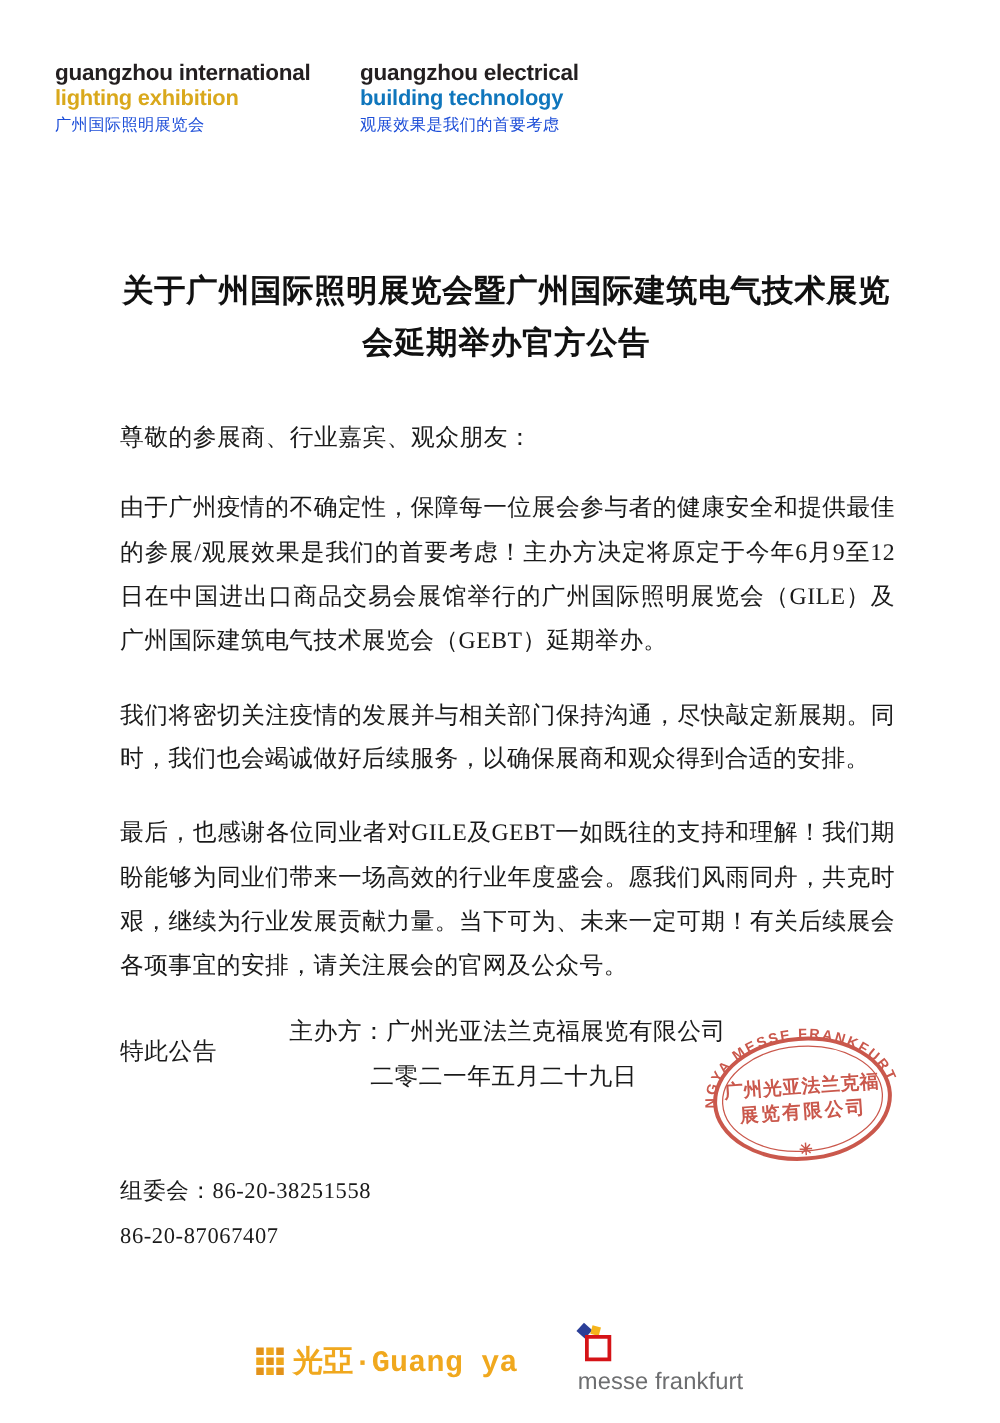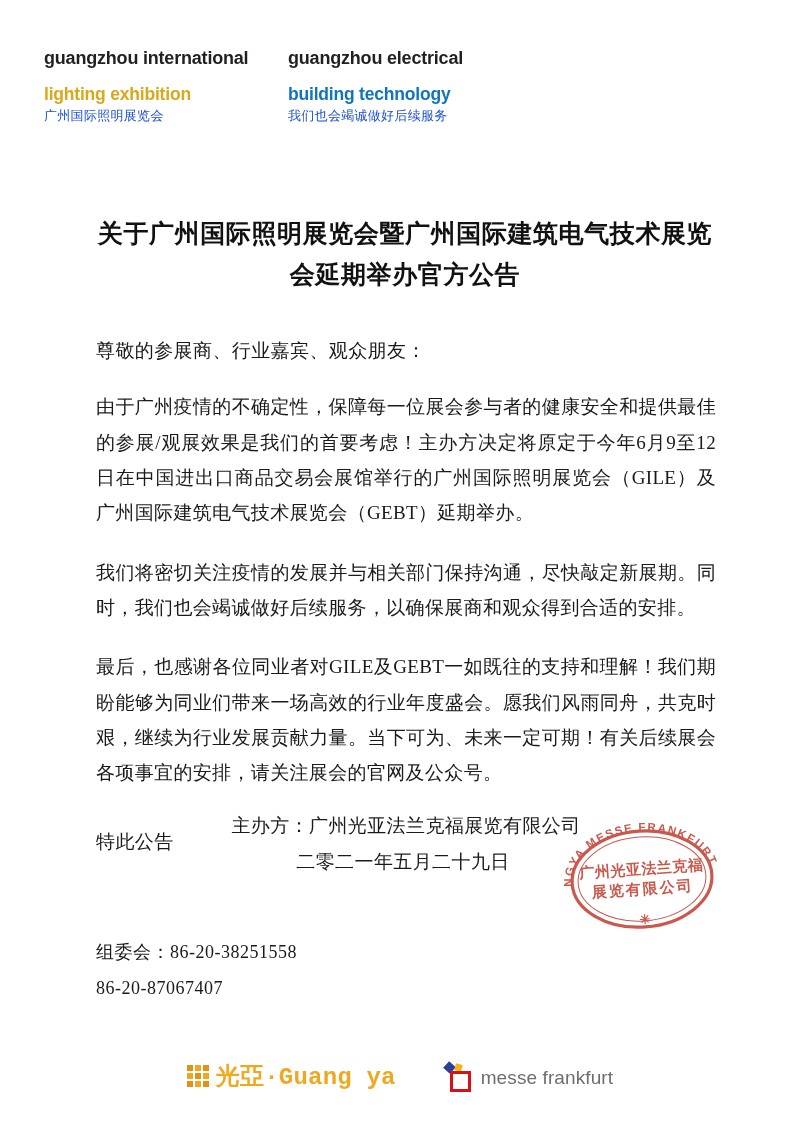--- a/index.html
+++ b/index.html
@@ -36,21 +36,21 @@
     font-weight: 700;
     color: #231f20;
     letter-spacing: -0.2px;
     white-space: nowrap;
   }
   .logo-line2 {
     font-size: 17.5px;
     font-weight: 700;
     letter-spacing: -0.2px;
     white-space: nowrap;
-    margin-top: 17px;
+    margin-top: 1px;
   }
   .logo-block.gile .logo-line2 { color: #d9a81b; }
   .logo-block.gebt .logo-line2 { color: #0f76bc; }
   .logo-cn {
     font-size: 13px;
     font-weight: 500;
     color: #1d4ed8;
     margin-top: 4px;
     white-space: nowrap;
     letter-spacing: 0.3px;
@@ -160,22 +160,23 @@
   .gy-text {
     font-family: Liberation Mono, monospace;
     font-size: 24px;
     font-weight: 700;
     color: #f0a81e;
     letter-spacing: 0.2px;
     white-space: nowrap;
   }
   .mf-logo {
     display: flex;
-    align-items: flex-end;
+    align-items: flex-start;
     gap: 9px;
+    flex-direction: column;
   }
   .mf-mark { position: relative; width: 28px; height: 26px; }
   .mf-sq {
     position: absolute;
     left: 6px; top: 8px;
     width: 15px; height: 15px;
     border: 3px solid #d51317;
     background: #ffffff;
   }
   .mf-diamond {
@@ -206,21 +207,21 @@
 
 <div class="header">
   <div class="logo-block gile">
     <div class="logo-line1">guangzhou international</div>
     <div class="logo-line2">lighting exhibition</div>
     <div class="logo-cn">广州国际照明展览会</div>
   </div>
   <div class="logo-block gebt">
     <div class="logo-line1">guangzhou electrical</div>
     <div class="logo-line2">building technology</div>
-    <div class="logo-cn">我们也会竭诚做好后续服务</div>
+    <div class="logo-cn">观展效果是我们的首要考虑</div>
   </div>
 </div>
 
 <div class="doc-title">关于广州国际照明展览会暨广州国际建筑电气技术展览会延期举办官方公告</div>
 
 <div class="content">
   <div class="salutation">尊敬的参展商、行业嘉宾、观众朋友：</div>
   <div class="para">由于广州疫情的不确定性，保障每一位展会参与者的健康安全和提供最佳的参展/观展效果是我们的首要考虑！主办方决定将原定于今年6月9至12日在中国进出口商品交易会展馆举行的广州国际照明展览会（GILE）及广州国际建筑电气技术展览会（GEBT）延期举办。</div>
   <div class="para">我们将密切关注疫情的发展并与相关部门保持沟通，尽快敲定新展期。同时，我们也会竭诚做好后续服务，以确保展商和观众得到合适的安排。</div>
   <div class="para">最后，也感谢各位同业者对GILE及GEBT一如既往的支持和理解！我们期盼能够为同业们带来一场高效的行业年度盛会。愿我们风雨同舟，共克时艰，继续为行业发展贡献力量。当下可为、未来一定可期！有关后续展会各项事宜的安排，请关注展会的官网及公众号。</div>

